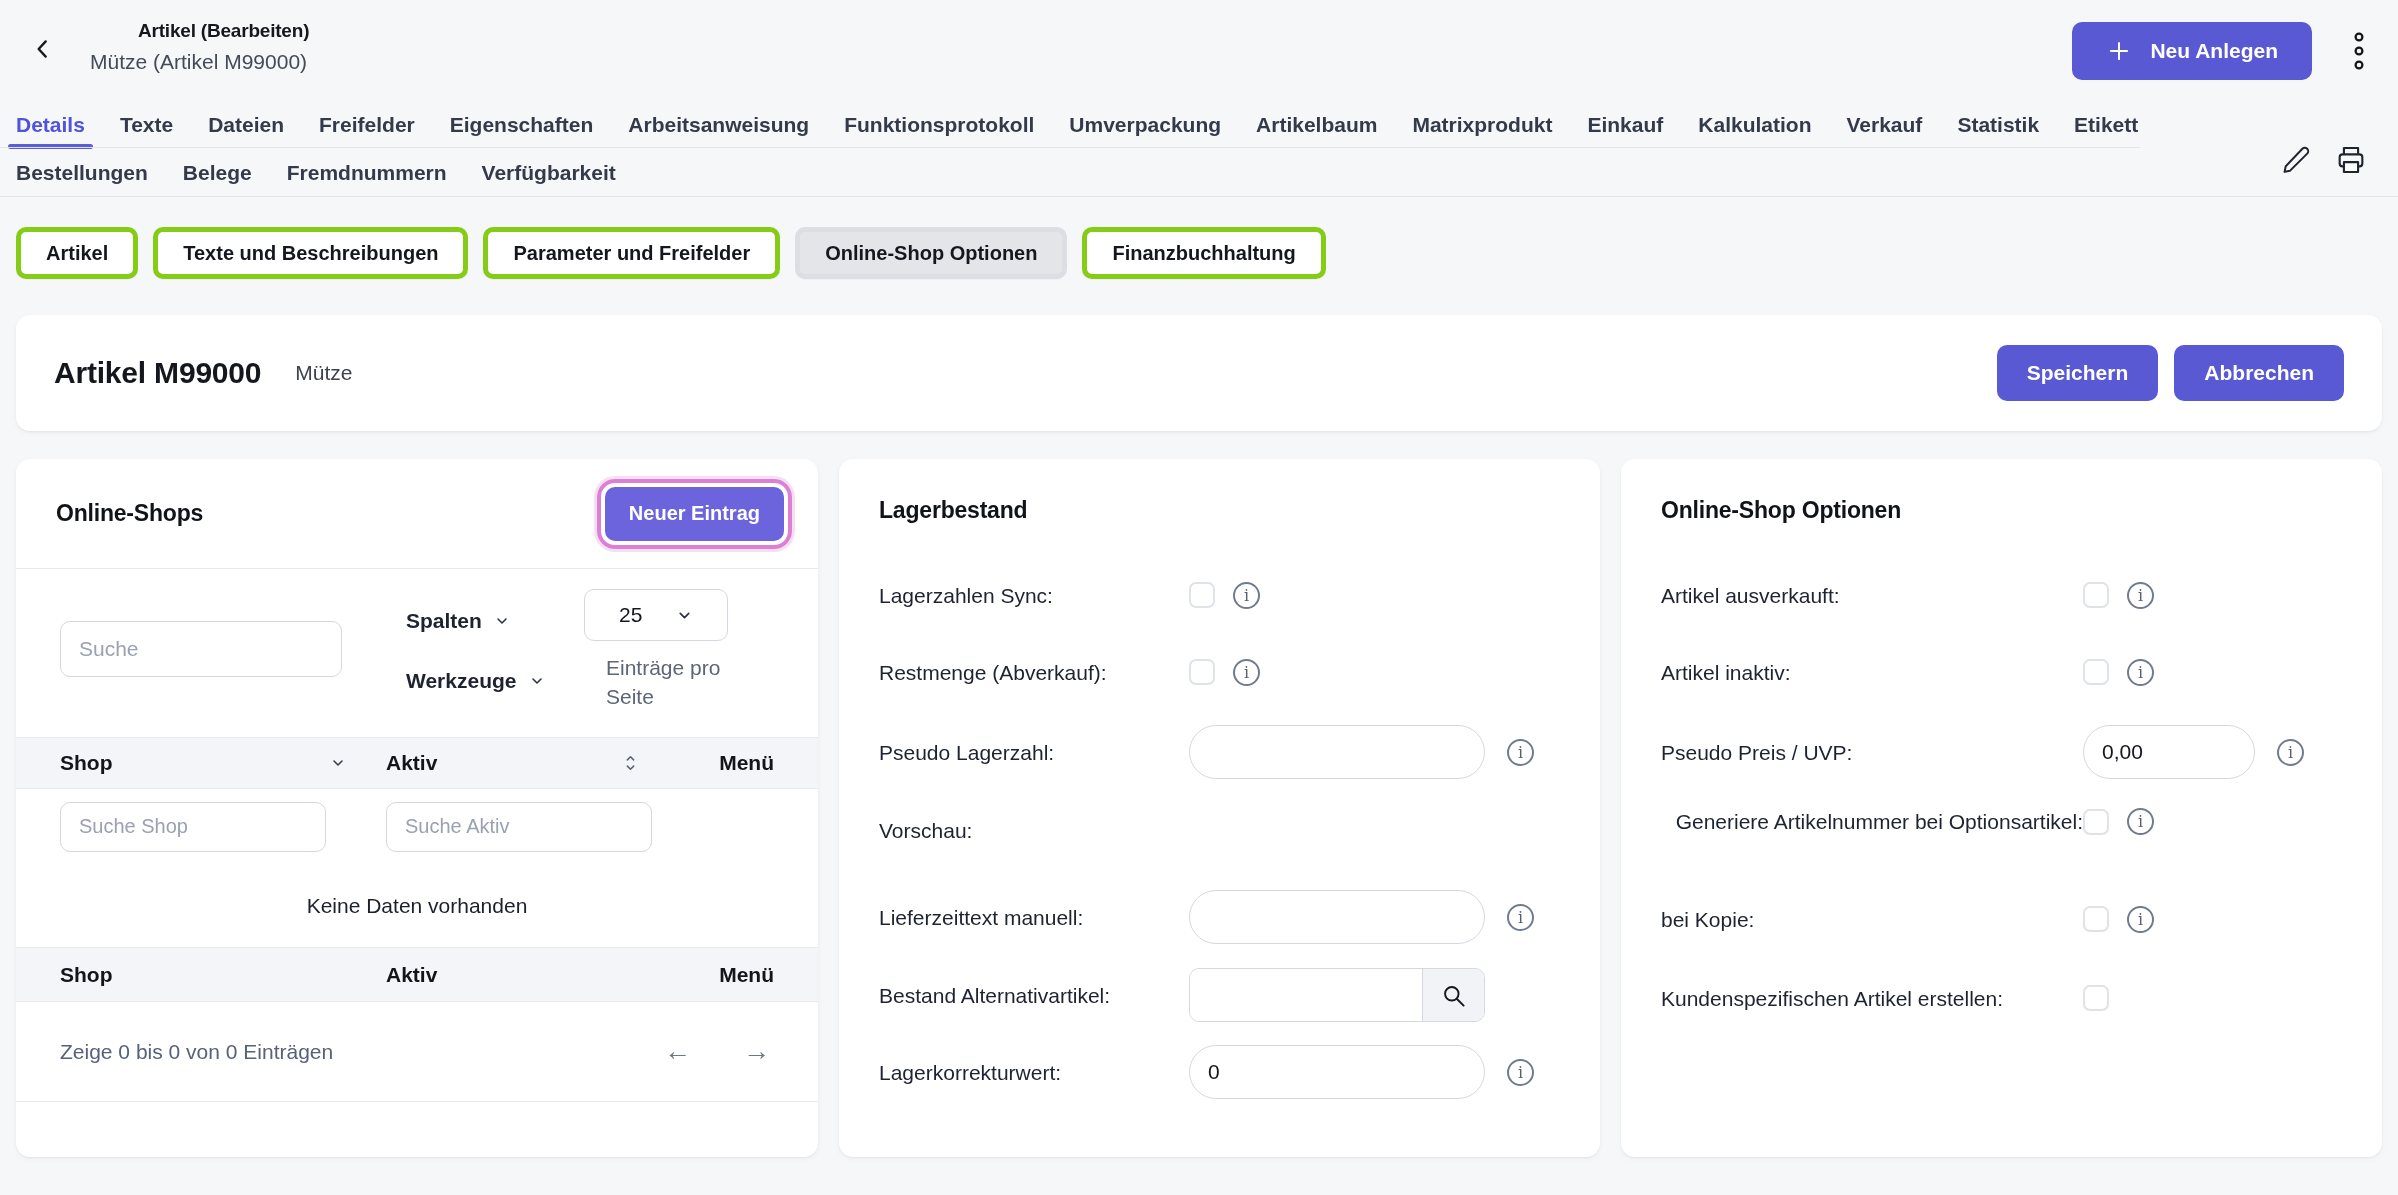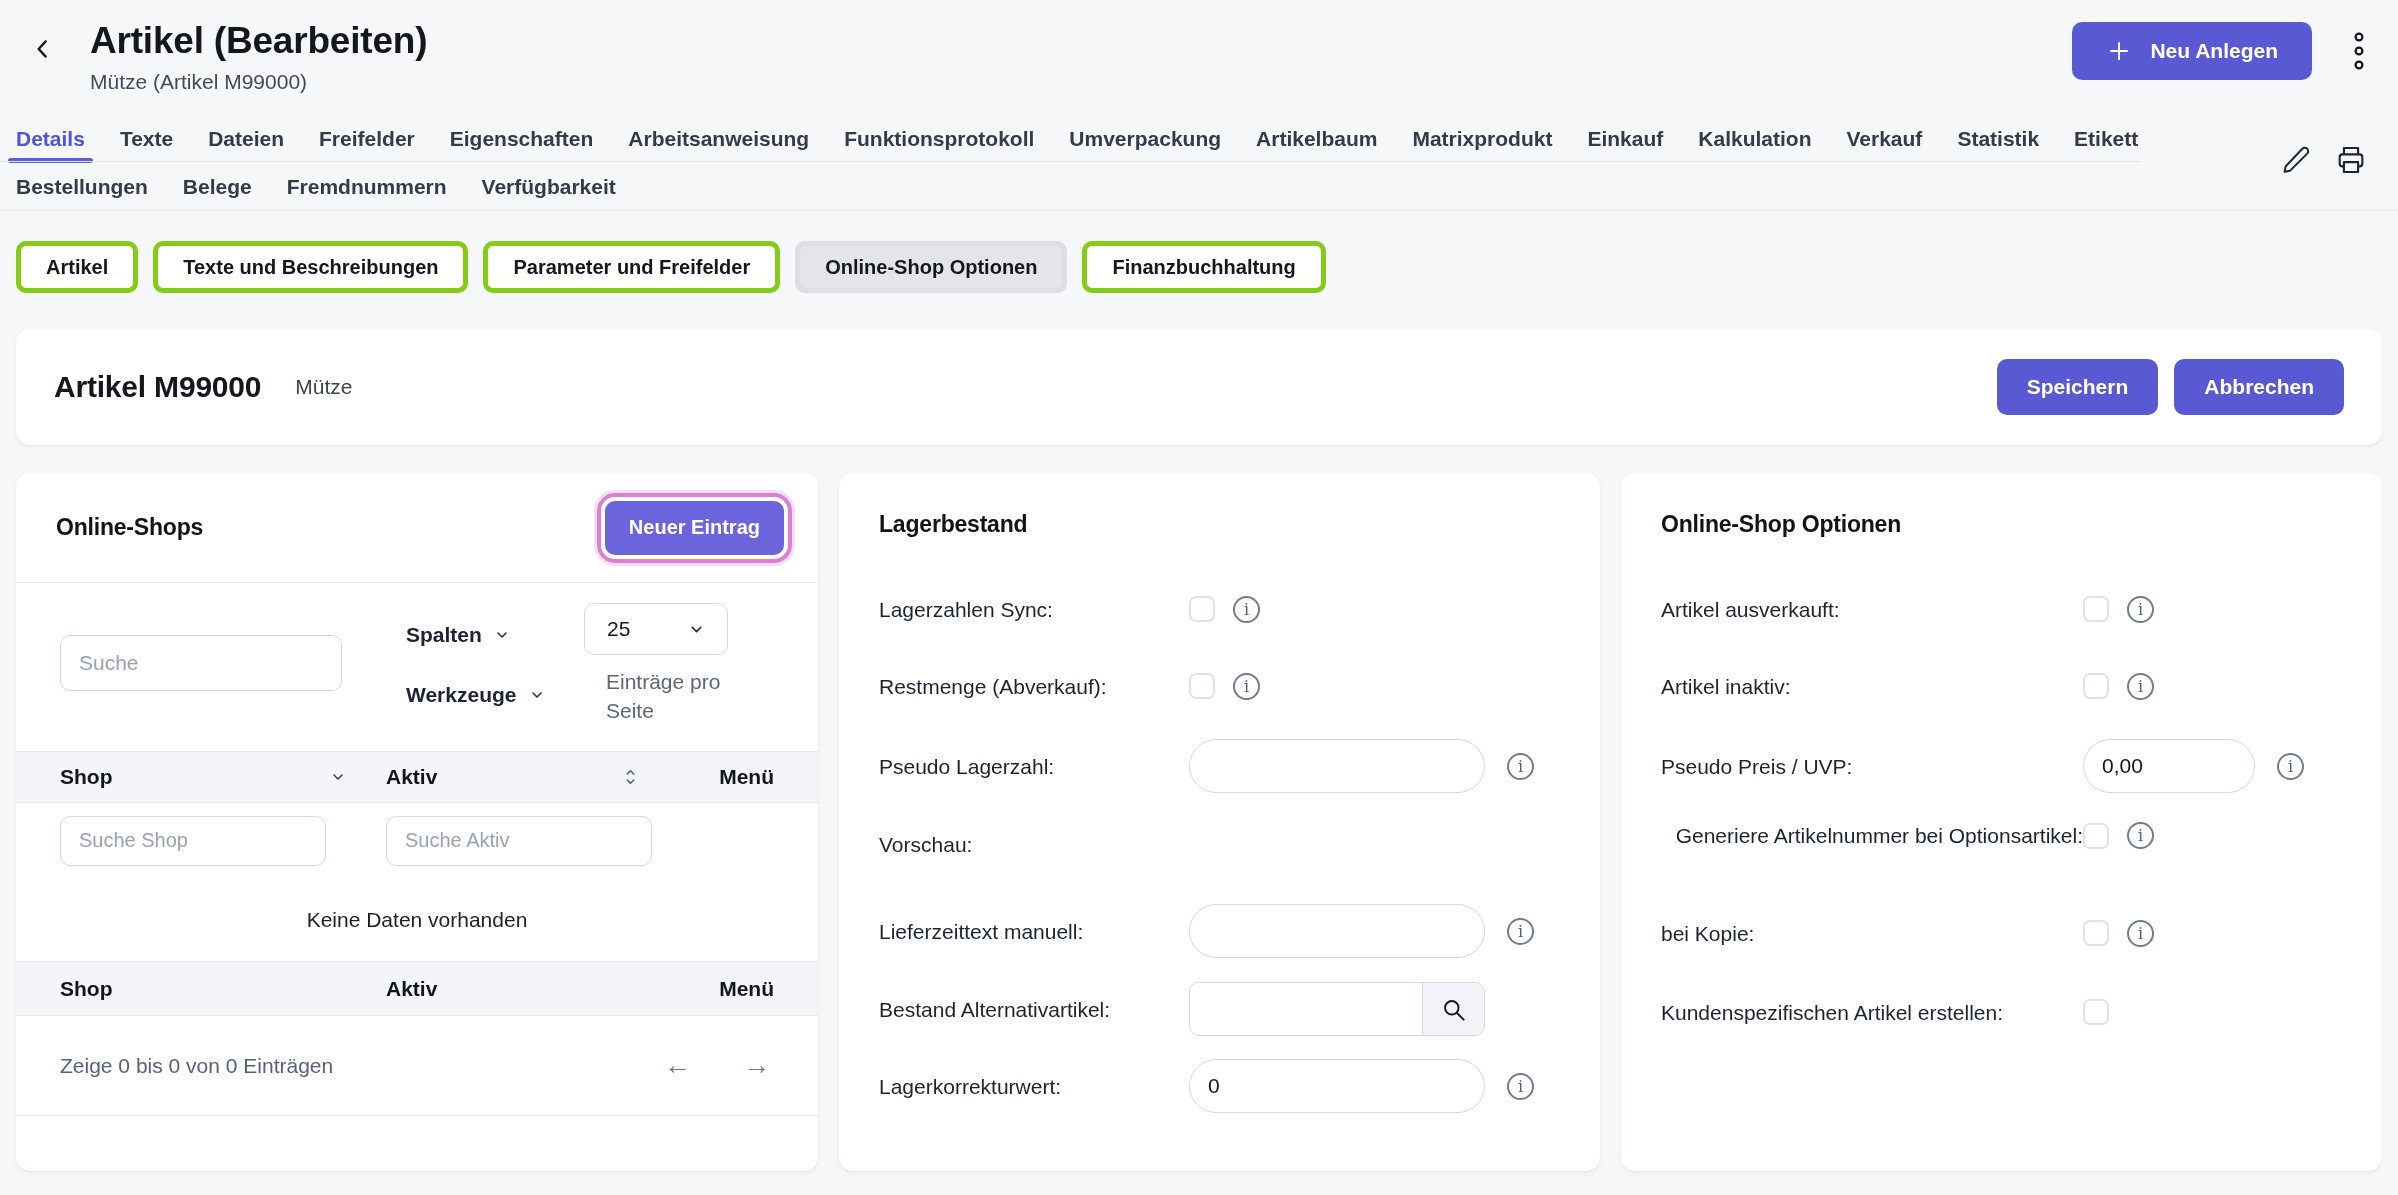--- a/index.html
+++ b/index.html
@@ -10,21 +10,21 @@
     color: #1d2330;
     position: relative;
     overflow: hidden;
   }
   svg { display: block; }
 
   
   .topbar { display: flex; align-items: flex-start; padding: 16px 30px 0 30px; }
   .back-btn { background: none; border: none; cursor: pointer; margin-top: 20px; }
   .title-block { margin-left: 34px; }
-  .page-title { font-size: 37px; font-weight: 700; color: #14171d; letter-spacing: -0.2px; margin-top: 4px; }
+  .page-title { font-size: 19px; font-weight: 700; color: #14171d; letter-spacing: -0.2px; margin-top: 4px; margin-left: 48px; }
   .page-subtitle { font-size: 21px; color: #434b59; margin-top: 8px; }
   .topbar-right { margin-left: auto; display: flex; align-items: center; gap: 38px; margin-top: 6px; }
   .btn { border: none; cursor: pointer; background: #5a59d4; color: #fff; border-radius: 10px;
          font-family: inherit; font-size: 21px; font-weight: 600; }
   .btn-new { height: 58px; padding: 0 34px; display: flex; align-items: center; gap: 18px; }
   .kebab-btn { background: none; border: none; cursor: pointer; }
 
   
   .tabs1-wrap { position: relative; margin-top: 22px; height: 46px; }
   .tabs1 { display: flex; gap: 35px; padding: 0 16px; height: 100%; align-items: center; }
@@ -72,21 +72,21 @@
   .text-input { border: 1px solid #d4d8e0; border-radius: 10px; font-family: inherit; font-size: 21px;
                 color: #14171d; padding: 0 18px; background: #fff; outline: none; }
   .text-input::placeholder { color: #99a1b2; }
   .search-input { position: absolute; left: 44px; top: 52px; width: 282px; height: 56px; }
   .dd { position: absolute; display: flex; align-items: center; gap: 12px; font-size: 21px;
         font-weight: 600; color: #1d2330; cursor: pointer; }
   .dd-spalten { left: 390px; top: 40px; }
   .dd-werkzeuge { left: 390px; top: 100px; }
   .select-box { position: absolute; left: 568px; top: 20px; width: 144px; height: 52px;
                 border: 1px solid #d4d8e0; border-radius: 10px; display: flex; align-items: center;
-                justify-content: space-between; padding: 0 22px; font-size: 21px; color: #14171d;
+                justify-content: space-between; padding: 0 34px; font-size: 21px; color: #14171d;
                 cursor: pointer; background: #fff; }
   .select-caption { position: absolute; left: 590px; top: 84px; width: 150px; font-size: 21px;
                     color: #5c6678; line-height: 29px; }
 
   .tgrid { display: grid; grid-template-columns: 300px 1fr 96px; column-gap: 26px;
            padding: 0 44px; align-items: center; }
   .thead { height: 52px; background: #f4f5f8; border-top: 1px solid #e6e8ed; border-bottom: 1px solid #e6e8ed;
            font-size: 21px; font-weight: 700; color: #12151a; }
   .th-cell { display: flex; align-items: center; justify-content: space-between; padding-right: 14px; cursor: pointer; }
   .th-menu { text-align: right; }

